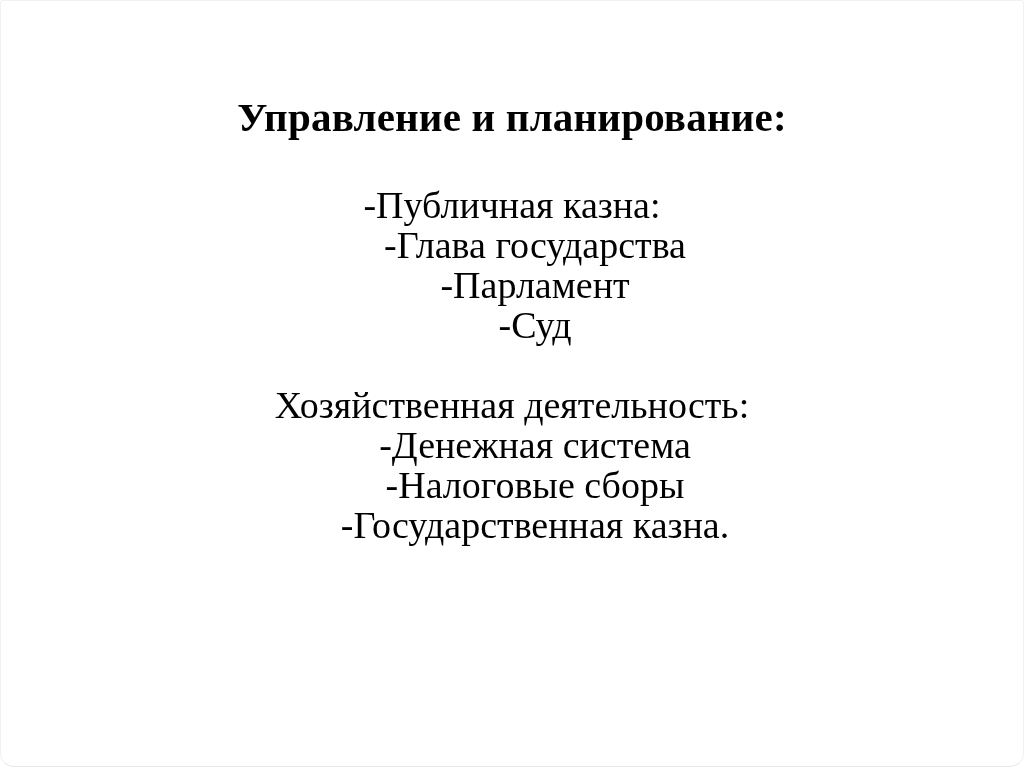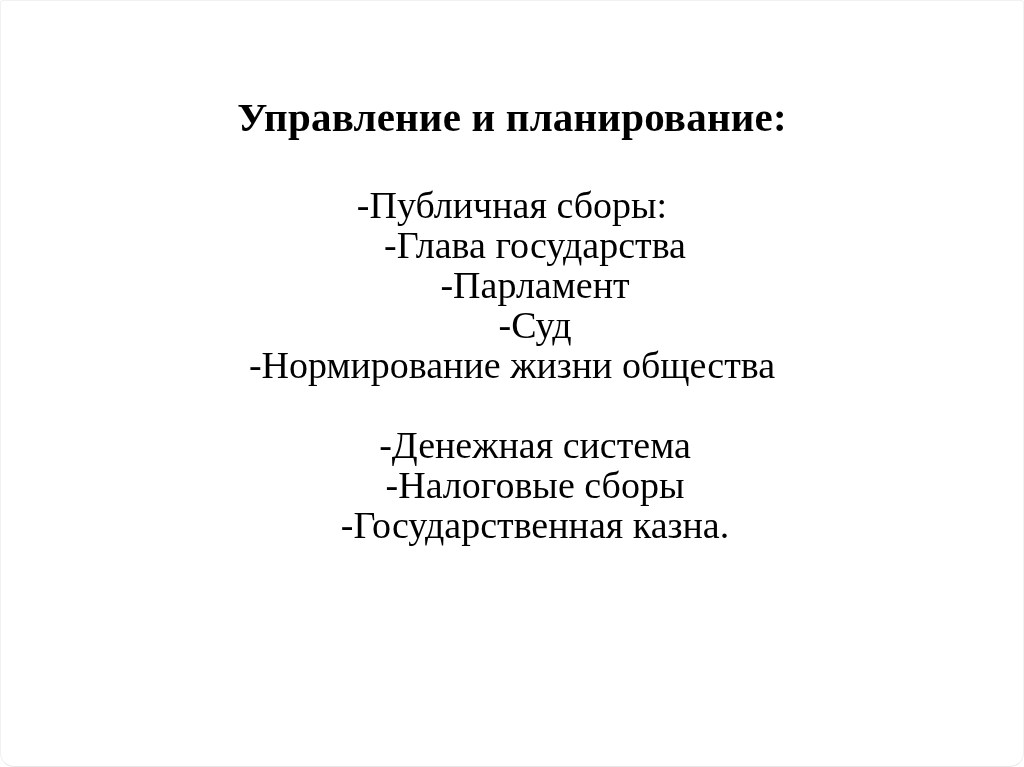--- a/index.html
+++ b/index.html
@@ -45,26 +45,26 @@
 </head>
 <body>
 
 <div class="slide">
   <div class="content">
 
     <div class="title">Управление и планирование:</div>
 
     <div class="gap-after-title"></div>
 
-    <div class="line">-Публичная сборы:</div>
+    <div class="line">-Публичная казна:</div>
     <div class="line indent">-Глава государства</div>
     <div class="line indent">-Парламент</div>
     <div class="line indent">-Суд</div>
-    <div class="line">-Нормирование жизни общества</div>
 
     <div class="gap-between-blocks"></div>
 
+    <div class="line">Хозяйственная деятельность:</div>
     <div class="line indent">-Денежная система</div>
     <div class="line indent">-Налоговые сборы</div>
     <div class="line indent">-Государственная казна.</div>
 
   </div>
 </div>
 
 </body></html>

